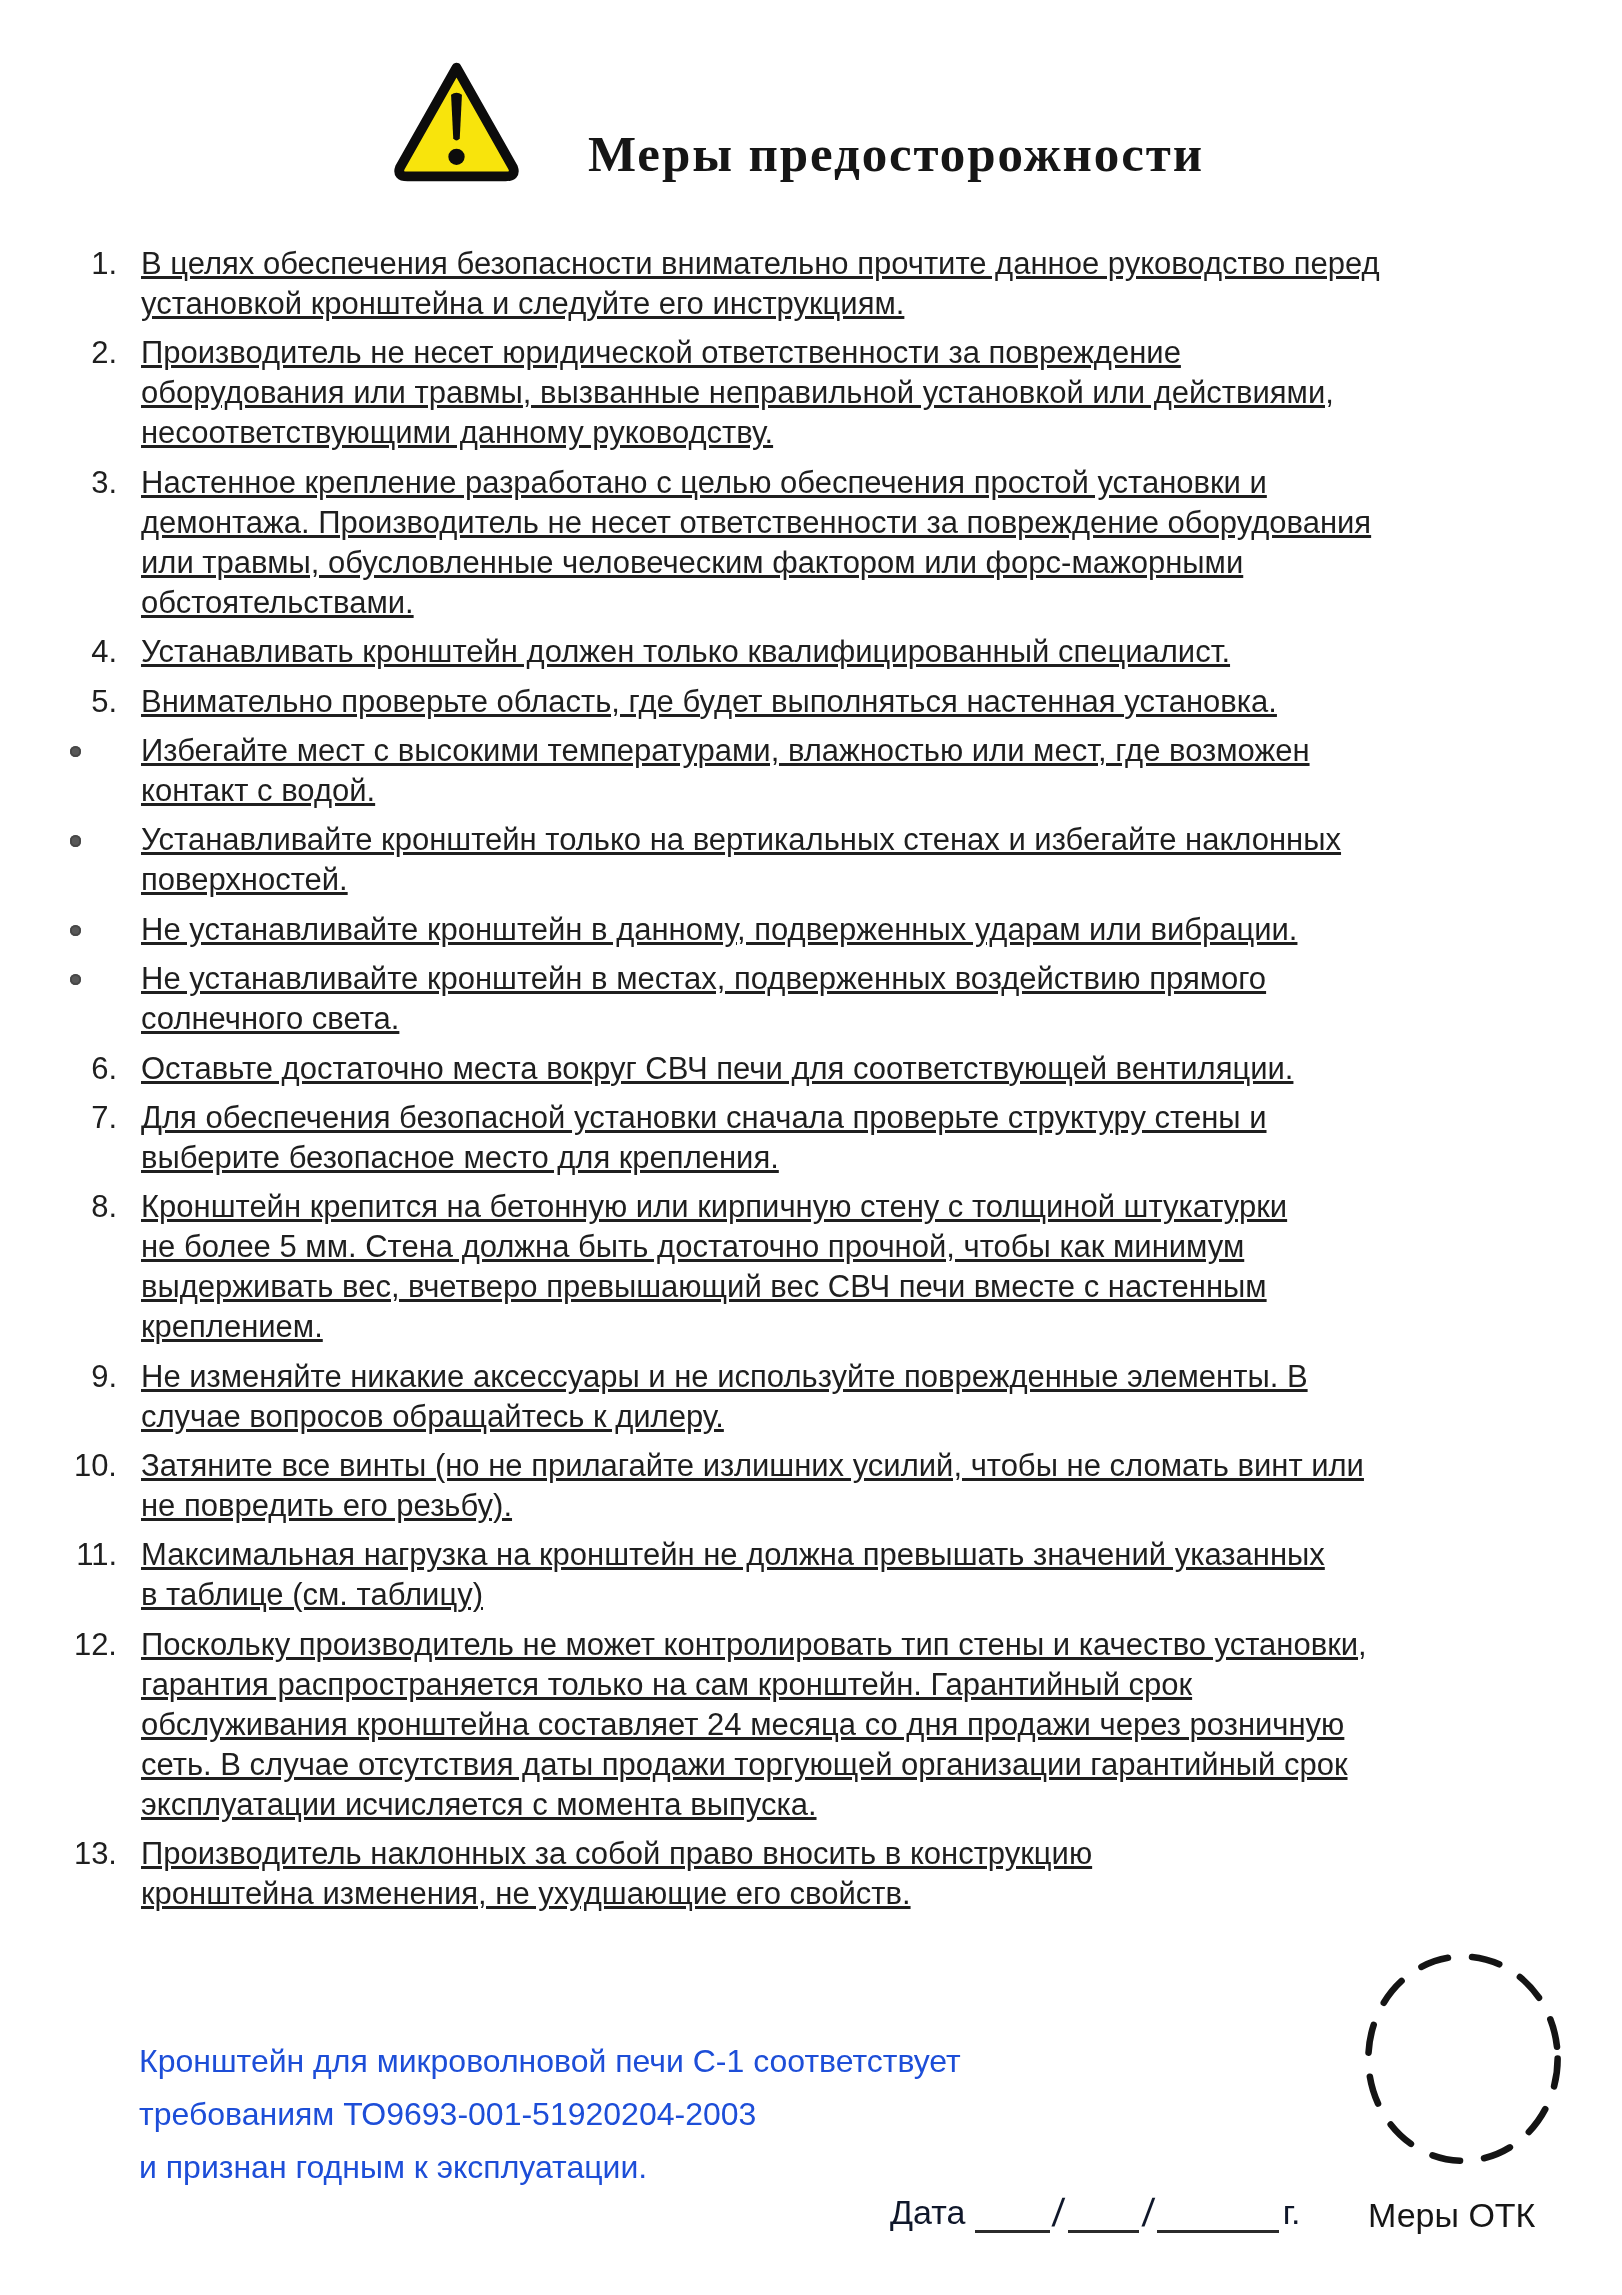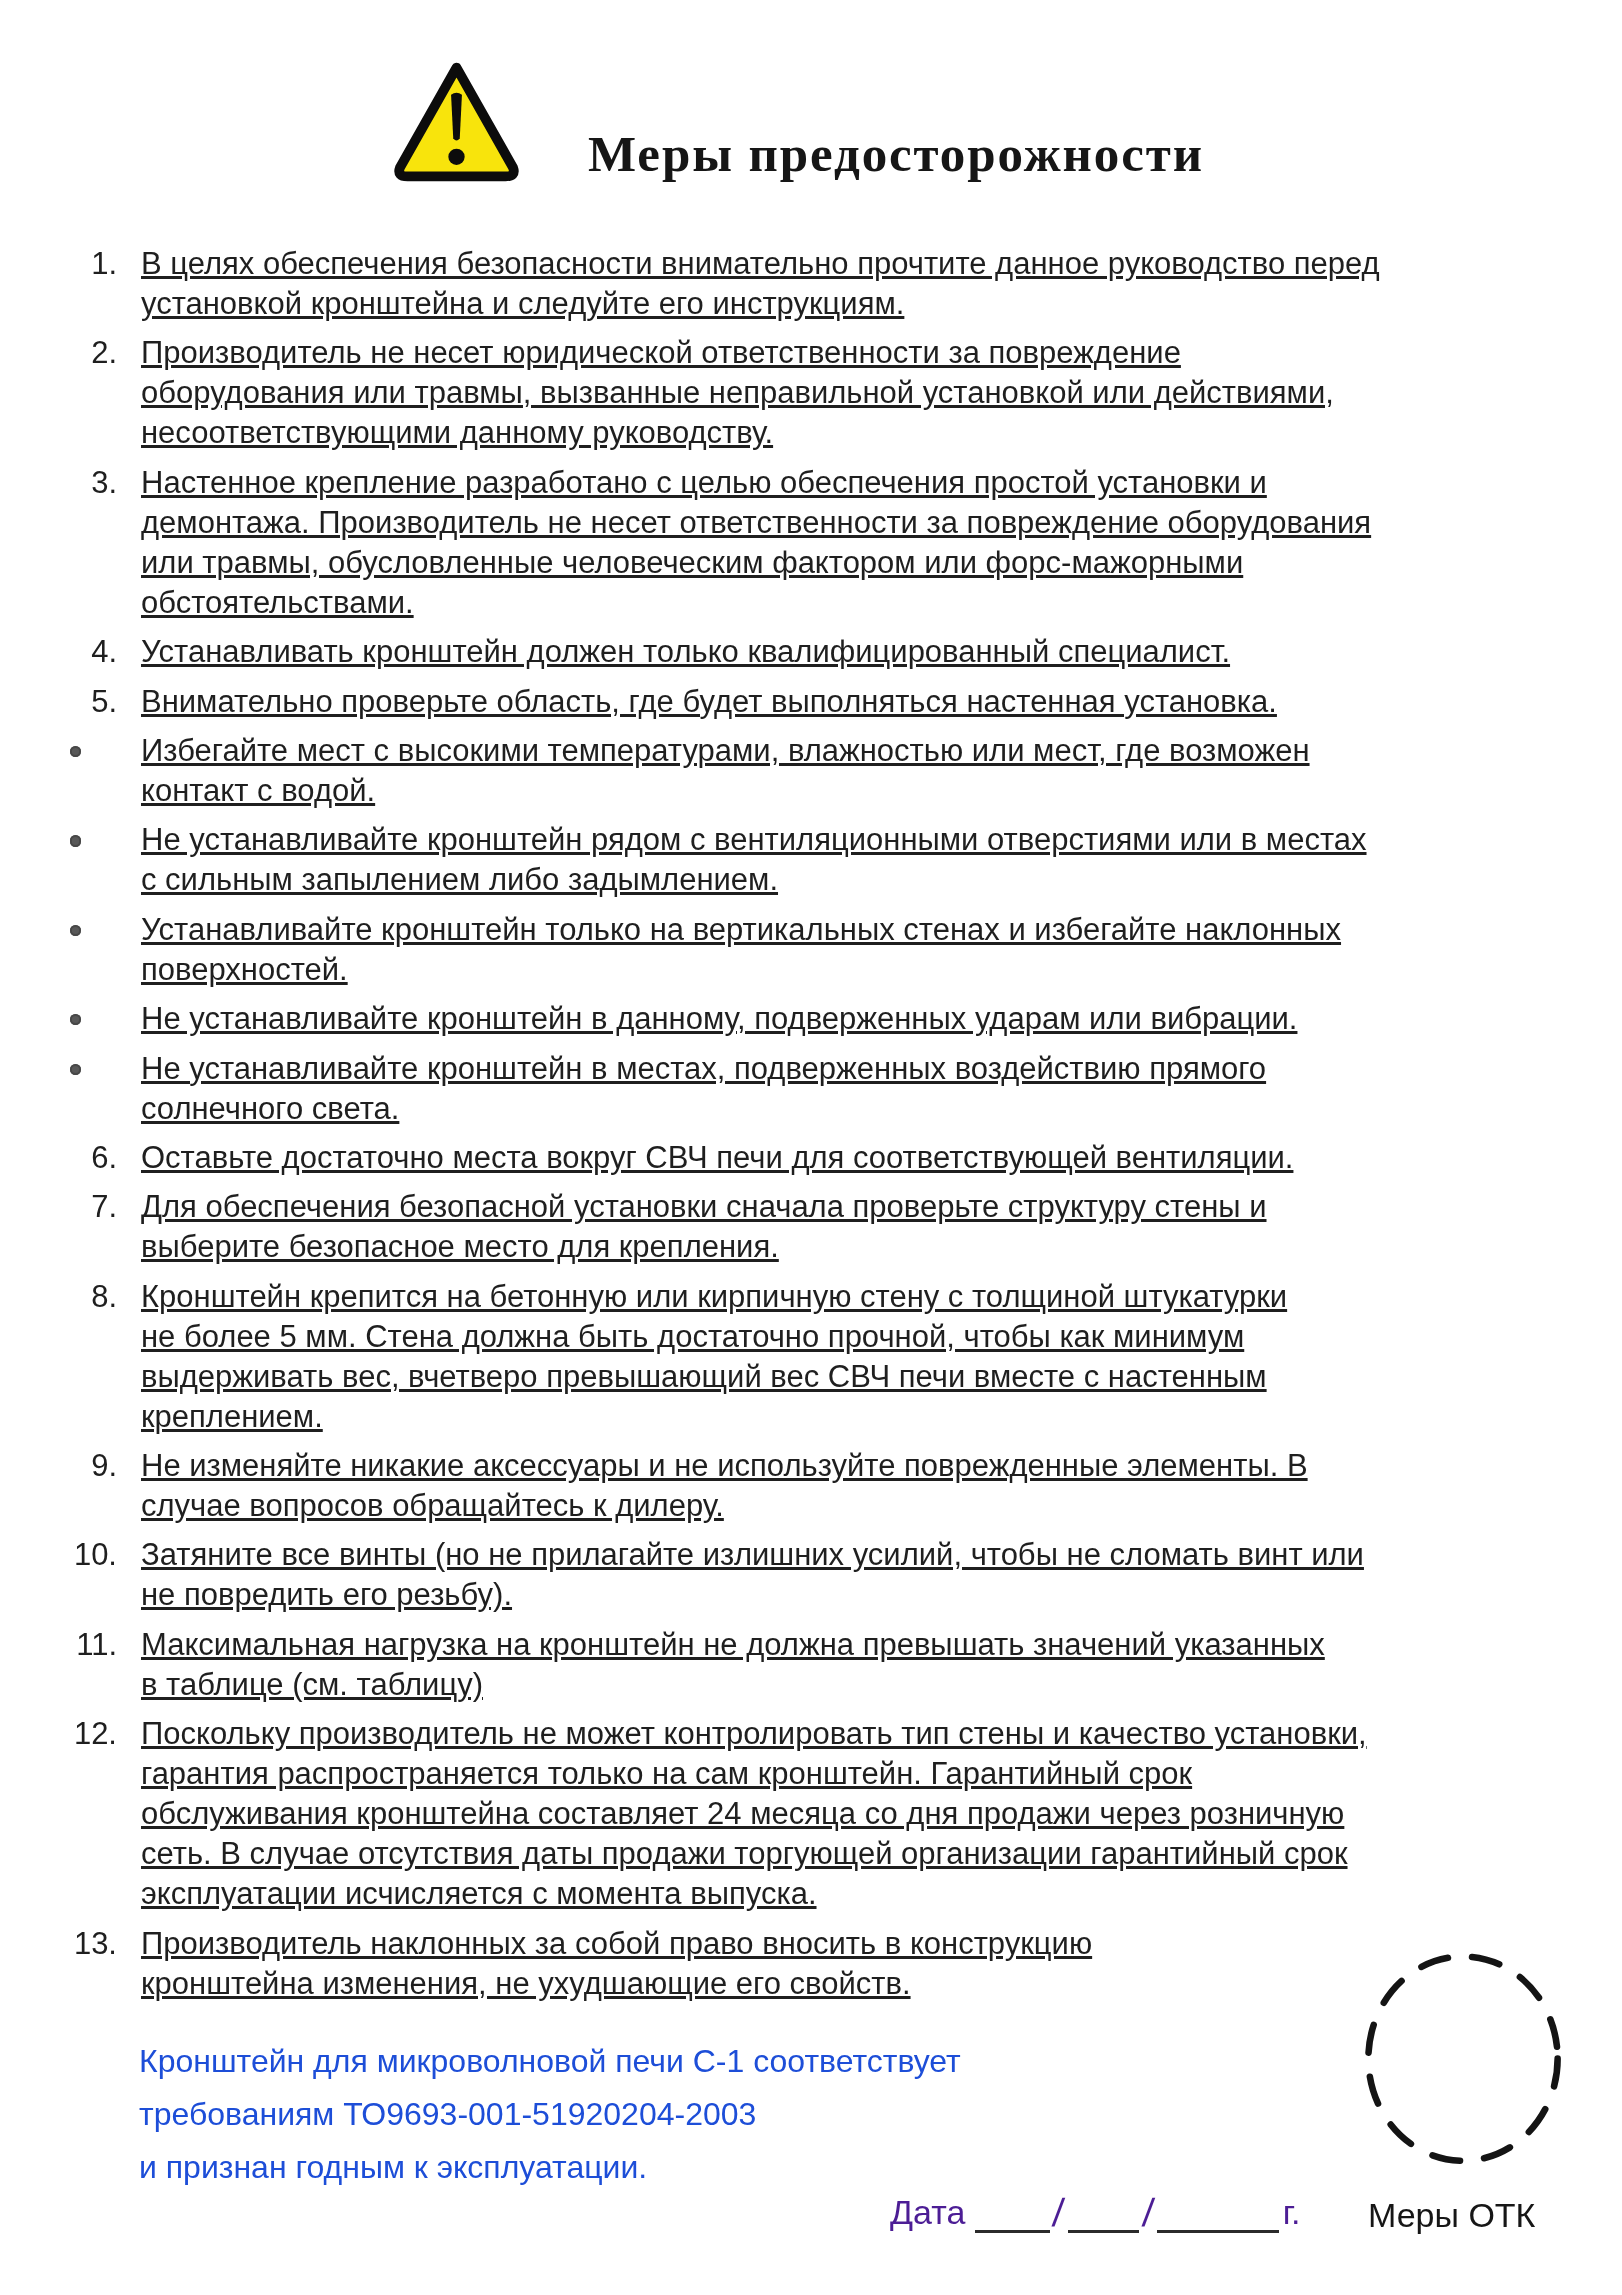--- a/index.html
+++ b/index.html
@@ -49,21 +49,21 @@
   .stamp-circle{position:absolute;left:1359px;top:1949px;width:208px;height:223px;}
   .stamp-label{
     position:absolute;left:1368px;top:2196px;
     font-size:34px;color:#161616;white-space:nowrap;
   }
 
   
   .dateline{
     position:absolute;left:890px;top:2192px;
     display:flex;align-items:flex-end;
-    font-size:34px;color:#4c1d95;
+    font-size:34px;color:#0f172a;
   }
   .dateline .lbl{line-height:41px;}
   .blank{display:inline-block;border-bottom:3.7px solid #2b2b2b;height:37px;}
   .blank.b1{width:75px;margin-left:9.4px;}
   .blank.b2{width:71px;}
   .blank.b3{width:122px;}
   .slash{font-size:39px;line-height:41px;margin:0 3.7px;transform:skewX(-6deg);}
   .suffix{line-height:41px;margin-left:3.7px;}
 </style>
 </head>
@@ -113,25 +113,20 @@
       <div class="marker">5.</div>
       <div class="text">Внимательно проверьте область, где будет выполняться настенная установка.</div>
     </div>
 
     <div class="item">
       <div class="marker"><span class="dot"></span></div>
       <div class="text">Избегайте мест с высокими температурами, влажностью или мест, где возможен
 контакт с водой.</div>
     </div>
 
-    <div class="item">
-      <div class="marker"><span class="dot"></span></div>
-      <div class="text">Не устанавливайте кронштейн рядом с вентиляционными отверстиями или в местах
-с сильным запылением либо задымлением.</div>
-    </div>
 
     <div class="item">
       <div class="marker"><span class="dot"></span></div>
       <div class="text">Устанавливайте кронштейн только на вертикальных стенах и избегайте наклонных
 поверхностей.</div>
     </div>
 
     <div class="item">
       <div class="marker"><span class="dot"></span></div>
       <div class="text">Не устанавливайте кронштейн в данному, подверженных ударам или вибрации.</div>

